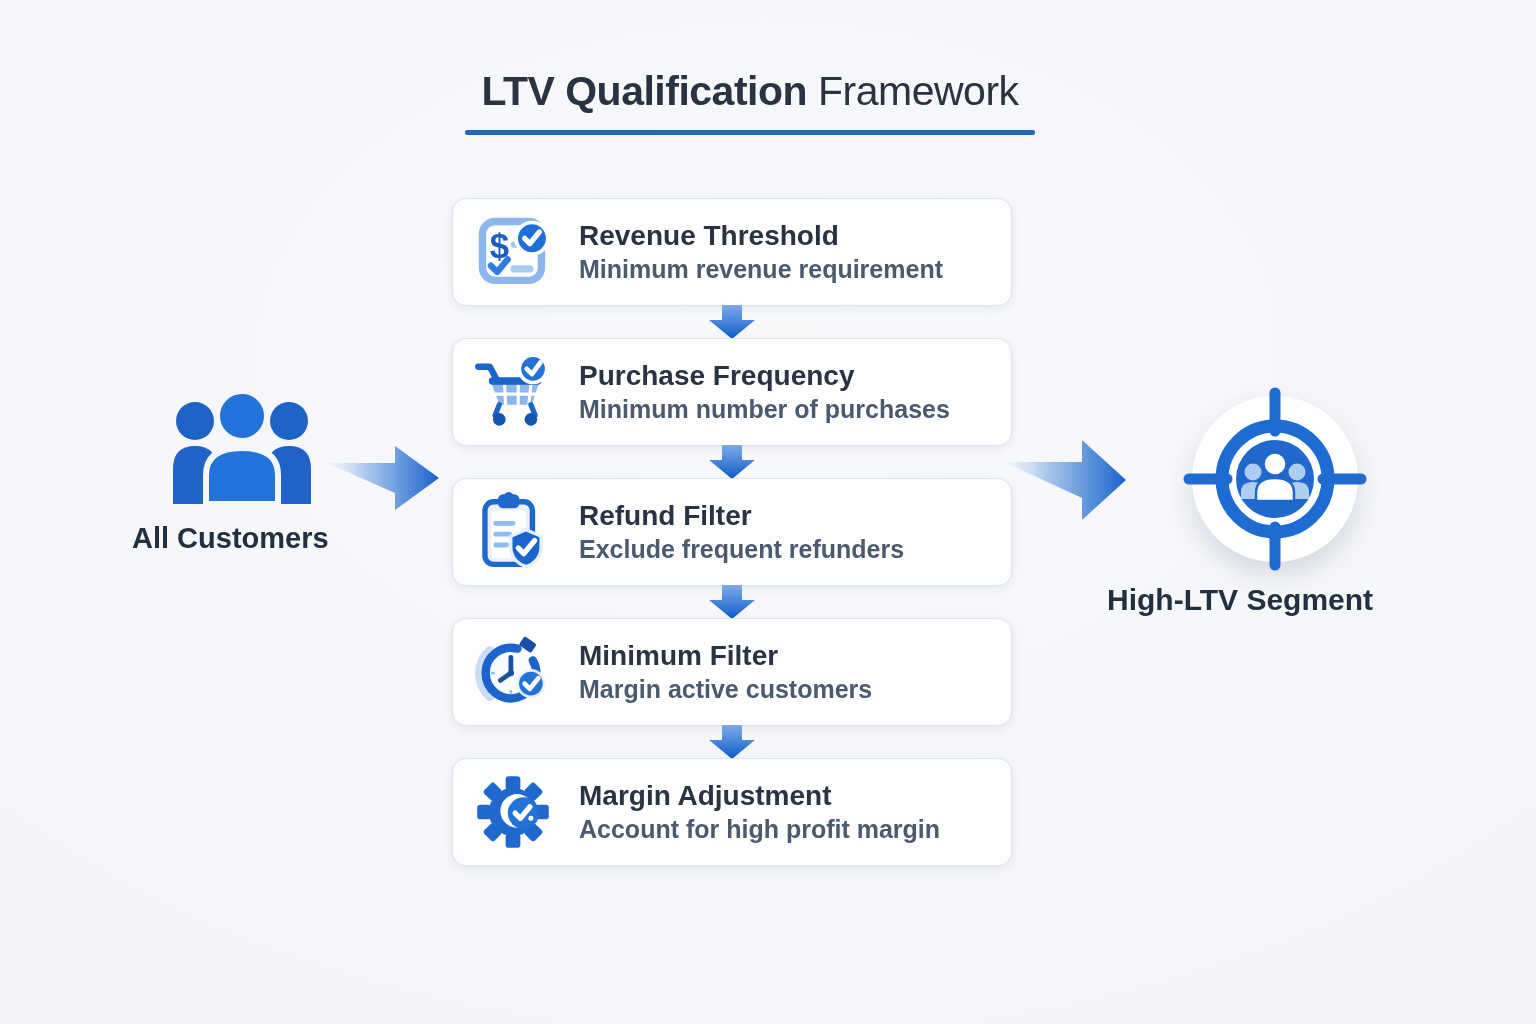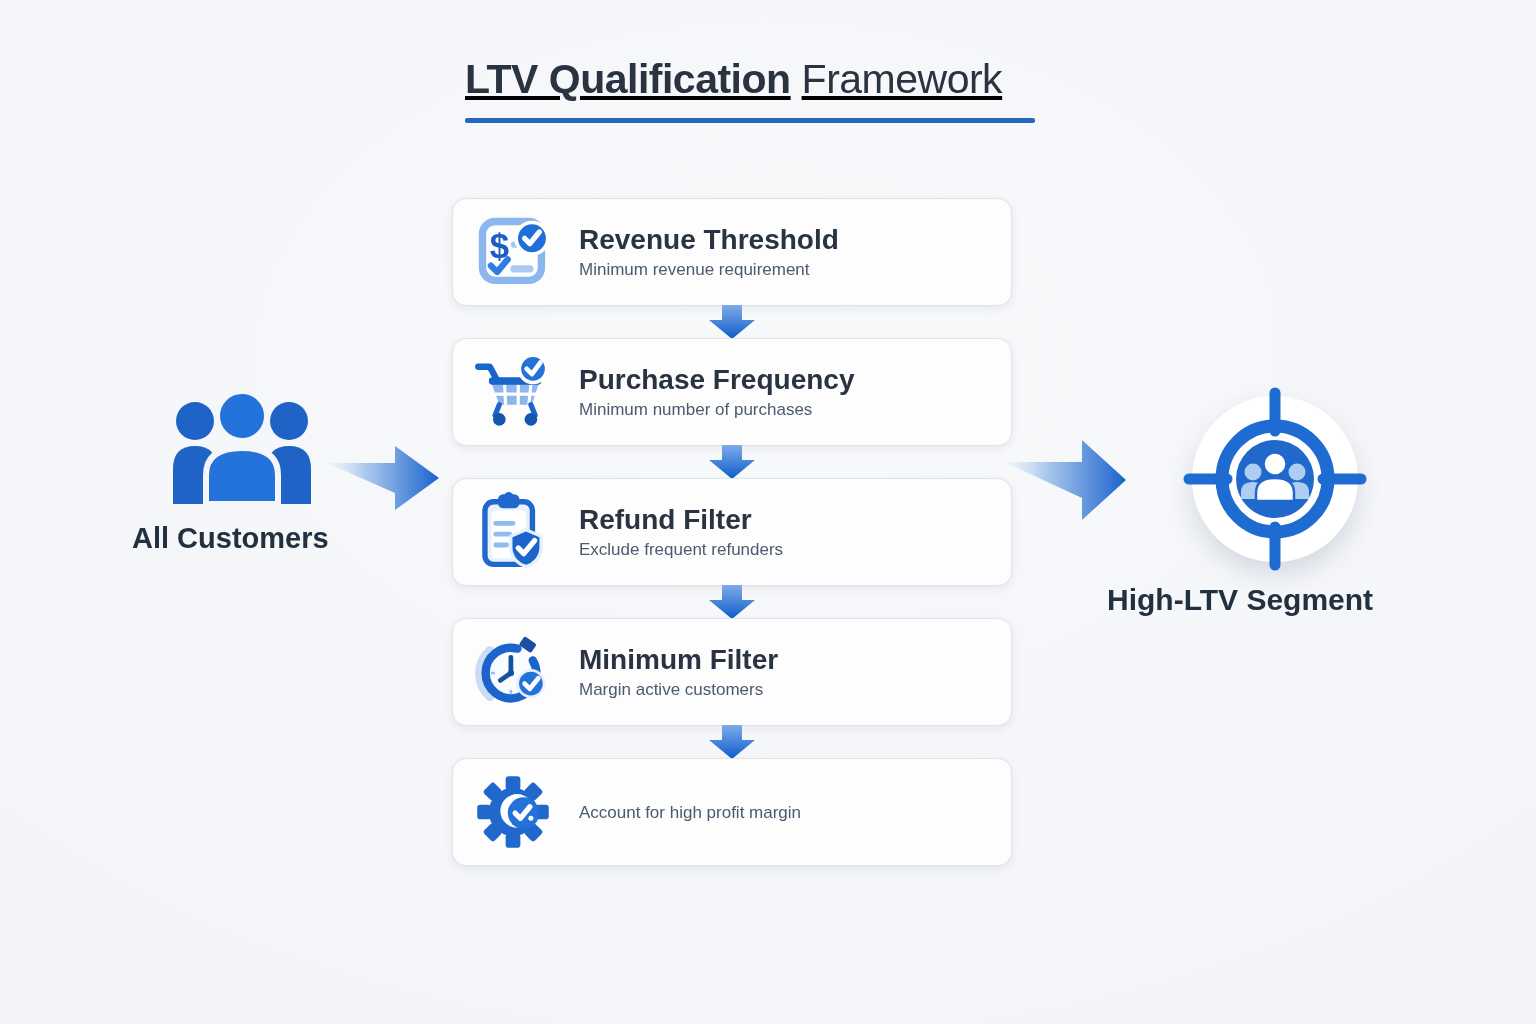--- a/index.html
+++ b/index.html
@@ -2,21 +2,21 @@
 <html style="--accent: #1e6bd2; --accent_dark: #1257b4; --accent_light: #a9c9f0; --underline: #2667be; --heading_text: #2a3342; --subtitle_text: #4c5a6e; --background: #f4f5f8; --card_background: #fdfdfe; --card_border: #dfe3ea;"><head>
 <meta charset="utf-8">
 <style>
   html,body{margin:0;padding:0;}
   body{font-family:"Liberation Sans", sans-serif; background:#f4f5f8;}
   .canvas{
     position:relative; width:1536px; height:1024px; overflow:hidden;
     background: radial-gradient(120% 120% at 50% 35%, #f8f9fb 0%, #f4f5f8 55%, #eef0f4 100%);
   }
   
-  .header{position:absolute; left:465px; top:56px; width:570px; text-decoration:underline;}
+  .header{position:absolute; left:465px; top:68px; width:570px; text-align:center;}
   .page-title{margin:0; font-size:41px; letter-spacing:-0.5px; color:var(--heading_text,#2a3342); white-space:nowrap;}
   .page-title .strong{font-weight:700; margin-right:11px;}
   .page-title .light{font-weight:400;}
   .title-underline{height:5px; margin-top:15px; border-radius:2px; background:var(--underline,#2667be);}
   
   .source-icon{position:absolute; left:157px; top:392px;}
   .group-label{position:absolute; font-size:29px; font-weight:700; color:#22303f; }
   .source-label{left:132px; top:522px; width:220px;}
   
   .arrow-into-steps{position:absolute; left:327px; top:440px;}
@@ -27,21 +27,21 @@
     box-sizing:border-box; height:108px; width:560px;
     background:var(--card_background,#fdfdfe);
     border:1px solid var(--card_border,#dfe3ea);
     border-radius:14px;
     box-shadow:0 3px 9px rgba(35,55,95,0.08);
     display:flex; align-items:center; padding-left:16px;
   }
   .step-icon{flex:0 0 88px; display:flex; align-items:center; justify-content:center;}
   .step-text{margin-left:22px; display:flex; flex-direction:column; gap:7px;}
   .step-title{font-size:28px; font-weight:700; color:var(--heading_text,#2a3342); line-height:1;}
-  .step-subtitle{font-size:17px; font-weight:400; color:var(--subtitle_text,#4c5a6e); line-height:1;}
+  .step-subtitle{font-size:25px; font-weight:700; color:var(--subtitle_text,#4c5a6e); line-height:1;}
   .step-gap{height:32px; display:flex; align-items:center; justify-content:center;}
   
   .result-badge{position:absolute; left:1180px; top:384px; width:190px; height:190px;}
   .badge-circle{
     position:absolute; left:12px; top:12px; width:166px; height:166px; border-radius:50%;
     background:#ffffff; box-shadow:0 12px 26px rgba(40,60,100,0.16);
   }
   .result-badge svg{position:absolute; left:0; top:0;}
   .result-label{left:1107px; top:583px; width:310px; font-size:30px;}
 </style>
@@ -207,20 +207,21 @@
             <rect x="31" y="4" width="14" height="13" rx="3" transform="rotate(315 38 38)"></rect>
             <circle cx="38" cy="38" r="23"></circle>
           </g>
           <circle cx="42" cy="37" r="16" fill="#fdfeff"></circle>
           <circle cx="48" cy="39" r="15" fill="#2272d8"></circle>
           <polyline points="40,39 45,44 54,33" stroke="#ffffff" stroke-width="5" fill="none" stroke-linecap="round" stroke-linejoin="round"></polyline>
           <circle cx="55" cy="44" r="2.4" fill="#ffffff"></circle>
         </svg>
       </div>
       <div class="step-text">
+        <div class="step-title">Margin Adjustment</div>
         <div class="step-subtitle">Account for high profit margin</div>
       </div>
     </div>
 
   </div>
 
   <svg class="arrow-out-of-steps" width="126" height="92" viewBox="0 0 126 92">
     <path d="M0,28 H78 V6 L122,46 L78,86 V64 Z" fill="url(#gradRight)"></path>
   </svg>
 

